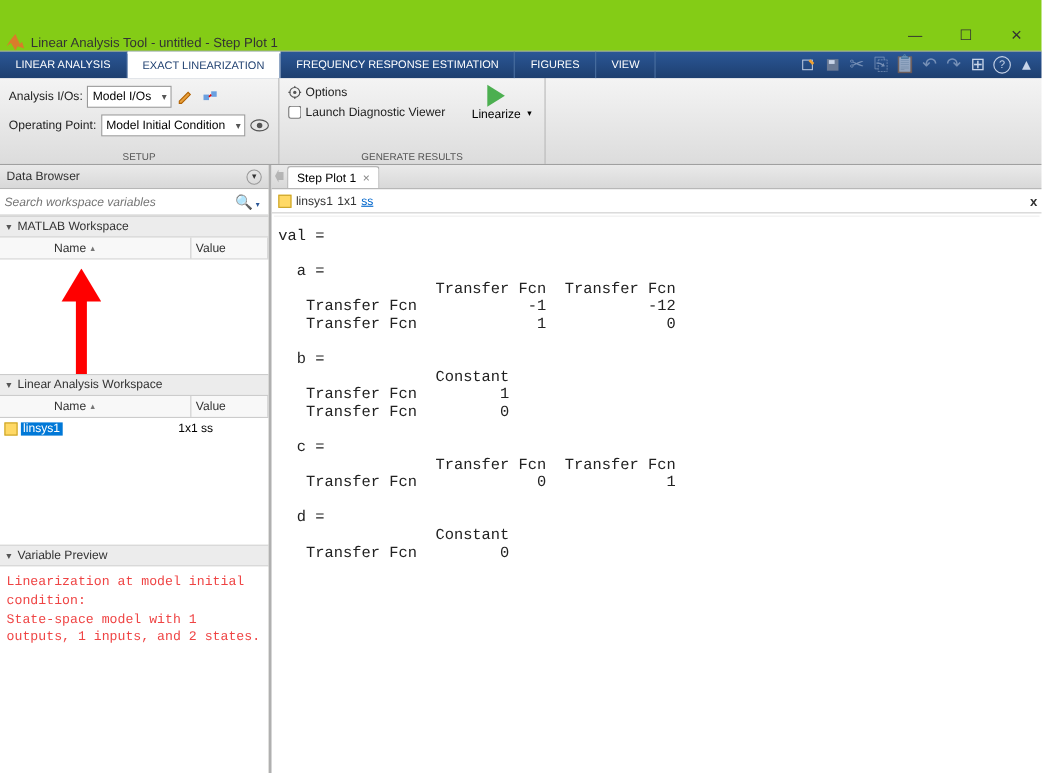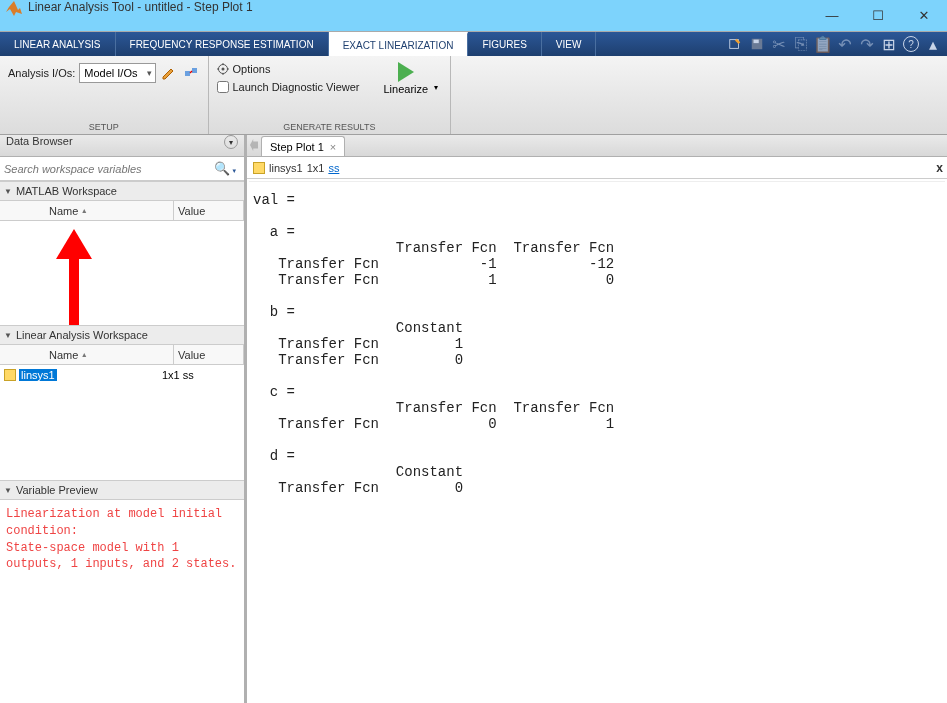--- a/index.html
+++ b/index.html
@@ -1,19 +1,19 @@
 <!DOCTYPE html>
 <html><head>
 <meta charset="utf-8">
 <style>
 * { box-sizing: border-box; margin: 0; padding: 0; font-family: "Segoe UI", Tahoma, sans-serif; }
 body { width: 947px; height: 703px; overflow: hidden; background: #fff; }
 
 
-.titlebar { height: 32px; display: flex; align-items: flex-start; border-bottom: 1px solid #aaa; background: #7dd3fc; }
+.titlebar { height: 47px; display: flex; align-items: flex-end; border-bottom: 1px solid #aaa; background: #84cc16; }
 .titlebar .logo { width: 16px; height: 16px; margin: 0 6px; }
 .titlebar .title { flex: 1; font-size: 12px; color: #333; }
 .titlebar .winbtn { width: 46px; height: 30px; display: flex; align-items: center; justify-content: center; font-size: 13px; color: #333; }
 
 
 .tabstrip { height: 24px; background: linear-gradient(#2b5797, #1e3f6f); display: flex; align-items: stretch; position: relative; }
 .maintab { padding: 0 14px; font-size: 10px; color: #fff; display: flex; align-items: center; border-right: 1px solid #4a6fa0; cursor: pointer; white-space: nowrap; }
 .maintab.active { background: #fff; color: #1e3f6f; border-top: 2px solid #fff; }
 .tabstrip-right { margin-left: auto; display: flex; align-items: center; padding-right: 6px; gap: 6px; }
 .tabstrip-right .ticon { width: 16px; height: 16px; color: #c8d4e8; display: flex; align-items: center; justify-content: center; }
@@ -39,21 +39,21 @@
 .linearize { display: flex; flex-direction: column; align-items: center; gap: 1px; padding: 2px 6px; }
 .linearize .play { width: 0; height: 0; border-left: 16px solid #4caf50; border-top: 10px solid transparent; border-bottom: 10px solid transparent; }
 .linearize .txt { font-size: 11px; position: relative; padding: 0 8px; }
 .linearize .txt::after { content: "▾"; position: absolute; right: -2px; font-size: 8px; }
 
 
 .main { display: flex; height: calc(703px - 30px - 24px - 79px - 1px); }
 
 
 .left { width: 247px; border-right: 3px solid #b0b0b0; background: #f5f5f0; display: flex; flex-direction: column; }
-.panel-hdr { height: 22px; background: linear-gradient(#eaeaea,#d8d8d8); border-bottom: 1px solid #b0b0b0; display: flex; align-items: flex-start; padding: 0 6px; font-size: 11px; color: #333; }
+.panel-hdr { height: 22px; background: linear-gradient(#eaeaea,#d8d8d8); border-bottom: 1px solid #b0b0b0; display: flex; align-items: center; padding: 0 6px; font-size: 11px; color: #333; }
 .panel-hdr .rarr { margin-left: auto; width: 14px; height: 14px; border: 1px solid #999; border-radius: 50%; display: flex; align-items: center; justify-content: center; font-size: 8px; }
 .search-row { height: 24px; border-bottom: 1px solid #ccc; display: flex; align-items: center; padding: 0 4px; background: #fff; }
 .search-row input { flex: 1; border: none; outline: none; font-size: 11px; font-style: italic; color: #777; }
 .search-row .mag { color: #2b5797; font-size: 13px; padding: 0 4px; position: relative; }
 .search-row .mag::after { content: "▾"; font-size: 7px; margin-left: 2px; }
 
 .section-hdr { height: 20px; background: #ececec; border-top: 1px solid #ccc; border-bottom: 1px solid #ccc; display: flex; align-items: center; padding: 0 4px; font-size: 11px; color: #333; }
 .section-hdr::before { content: "▼"; font-size: 8px; margin-right: 4px; color: #555; }
 
 .cols { display: flex; height: 20px; border-bottom: 1px solid #ccc; background: #f8f8f8; }
@@ -98,22 +98,22 @@
       <path fill="#d97d2a" d="M8 1 L12 10 L14 8 L16 14 L10 12 L8 16 L4 9 L0 12 L3 7 Z"></path>
     </svg>
   <div class="title">Linear Analysis Tool - untitled - Step Plot 1</div>
   <div class="winbtn">—</div>
   <div class="winbtn">☐</div>
   <div class="winbtn">✕</div>
 </div>
 
 <div class="tabstrip">
   <div class="maintab">LINEAR ANALYSIS</div>
+  <div class="maintab active">EXACT LINEARIZATION</div>
   <div class="maintab">FREQUENCY RESPONSE ESTIMATION</div>
-  <div class="maintab active">EXACT LINEARIZATION</div>
   <div class="maintab">FIGURES</div>
   <div class="maintab">VIEW</div>
   <div class="tabstrip-right">
     <span class="ticon">
         <svg viewBox="0 0 16 16" width="14" height="14">
           <rect x="2" y="3" width="10" height="10" fill="none" stroke="#c8d4e8"></rect>
           <path d="M10 2 l4 4 -2 2 -4-4z" fill="#f0a030"></path>
         </svg>
       </span>
     <span class="ticon">
@@ -145,20 +145,30 @@
             </svg>
           </span>
         <span class="ricon">
             <svg width="16" height="16" viewBox="0 0 16 16">
               <rect x="2" y="6" width="5" height="5" fill="#6aa0e0"></rect>
               <rect x="9" y="3" width="5" height="5" fill="#6aa0e0"></rect>
               <path d="M7 8 L9 6" stroke="#d00" stroke-width="1.5"></path>
             </svg>
           </span>
       </div>
+      <div class="rrow">
+        <span class="rlabel">Operating Point:</span>
+        <div class="rselect"><span>Model Initial Condition</span>&nbsp;</div>
+        <span class="ricon">
+            <svg width="18" height="12" viewBox="0 0 18 12">
+              <ellipse cx="9" cy="6" rx="8" ry="5" fill="none" stroke="#555"></ellipse>
+              <circle cx="9" cy="6" r="2.5" fill="#555"></circle>
+            </svg>
+          </span>
+      </div>
     </div>
     <div class="label">SETUP</div>
   </div>
 
   <div class="rgroup">
     <div class="body" style="display:flex;gap:10px">
       <div>
         <div class="opt-row">
           <svg width="12" height="12" viewBox="0 0 12 12">
               <circle cx="6" cy="6" r="4.5" fill="none" stroke="#555"></circle>

